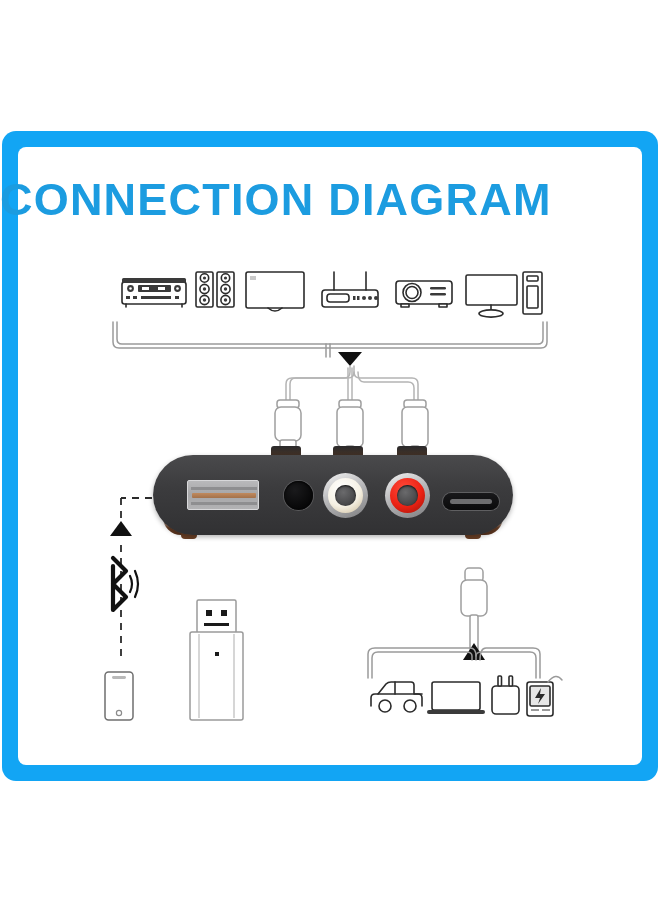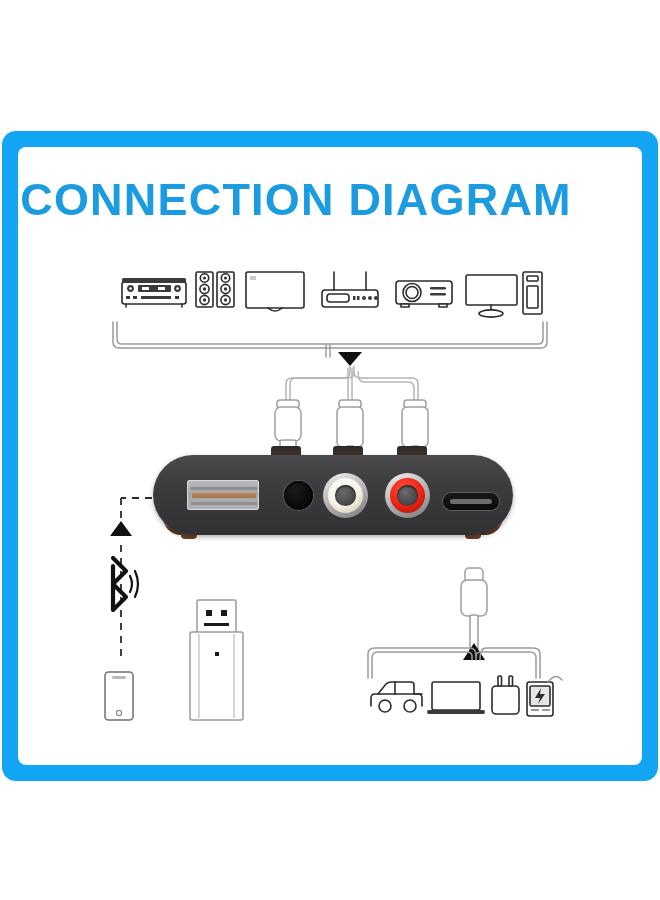--- a/index.html
+++ b/index.html
@@ -35,21 +35,20 @@
     background: #ffffff;
     border-radius: 8px;
     box-sizing: border-box;
   }
   
   #title {
     position: absolute;
     left: 0;
     top: 174px;
     width: 592px;
-    text-align: center;
     color: #1c9ce0;
     font-size: 45px;
     font-weight: bold;
     letter-spacing: 1.2px;
     font-family: "Liberation Sans", sans-serif;
     white-space: nowrap;
   }
   
   .layer {
     position: absolute;

